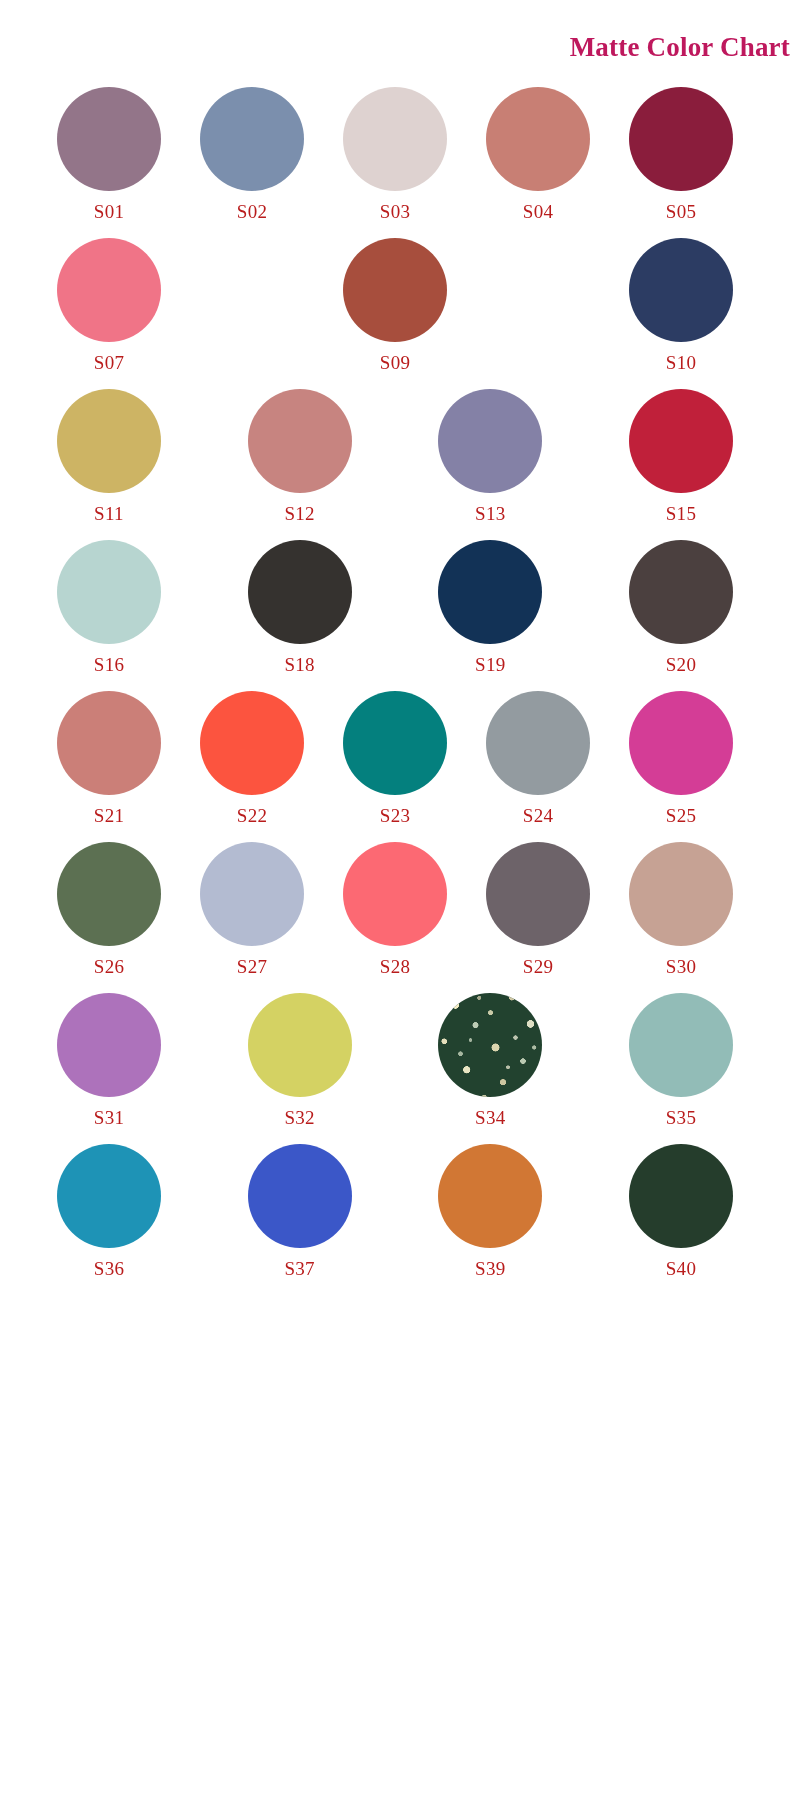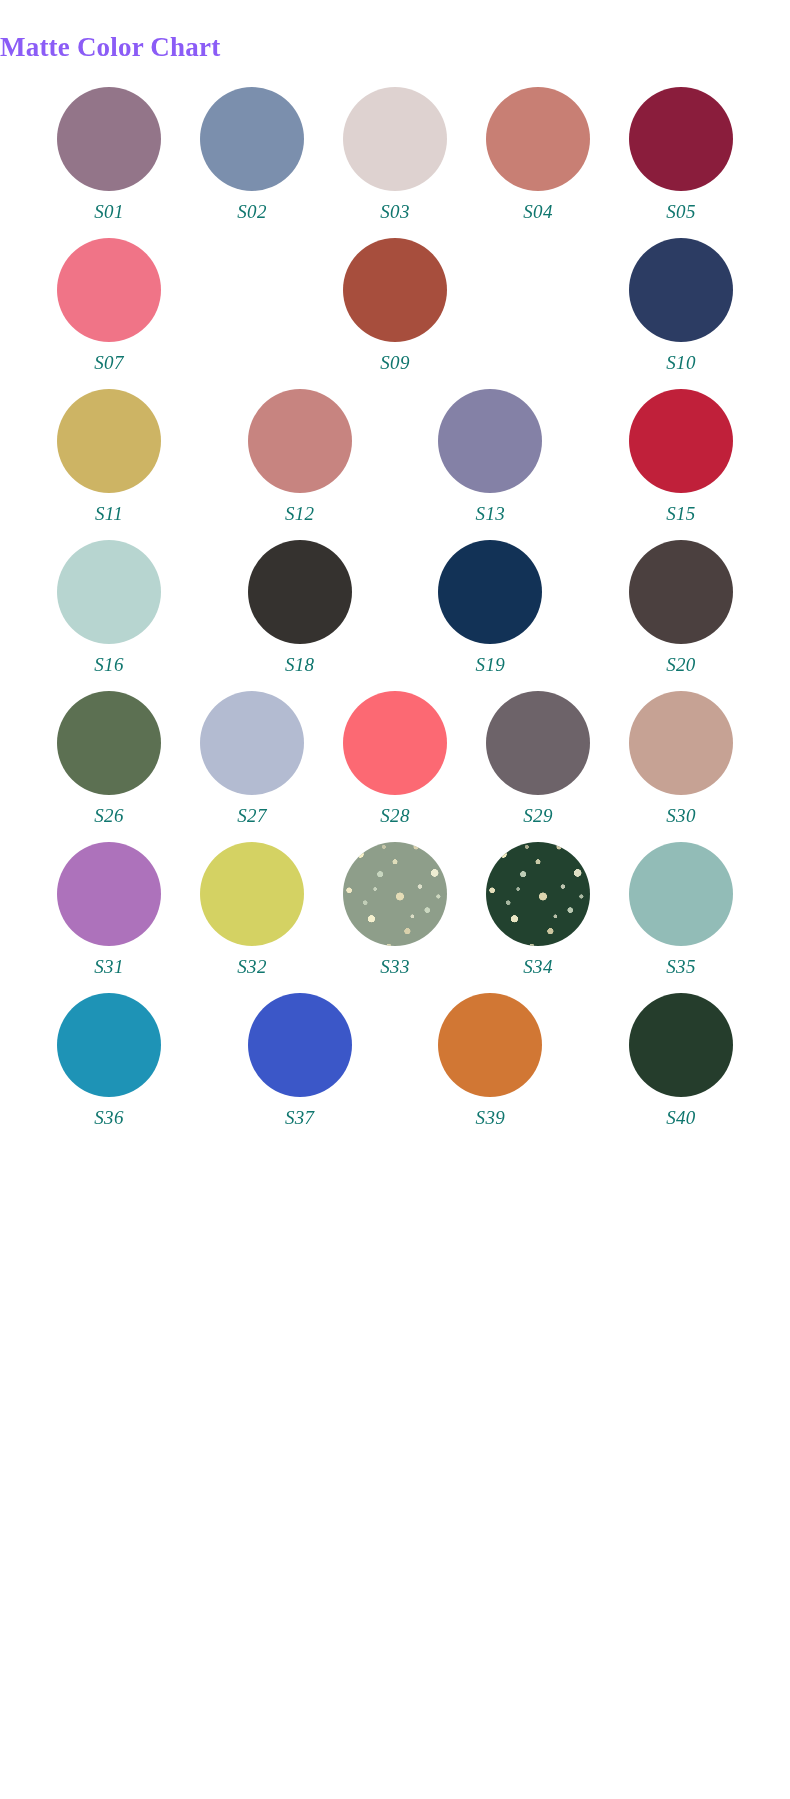--- a/index.html
+++ b/index.html
@@ -15,26 +15,26 @@
     overflow: hidden;
   }
   #page {
     position: relative;
     width: 790px;
     height: 1799px;
     background: #ffffff;
     box-sizing: border-box;
   }
   #chart-title {
-    text-align: left;
+    text-align: right;
     font-family: "Liberation Serif", "DejaVu Serif", serif;
     font-weight: bold;
     font-size: 27px;
     letter-spacing: 0.2px;
-    color: #8b5cf6;
+    color: #be185d;
     padding-top: 34px;
     margin: 0 0 0 0;
     line-height: 1;
   }
   #swatch-grid {
     margin-top: 26px;
     padding: 0 52px 0 52px;
     box-sizing: border-box;
   }
   .swatch-row {
@@ -54,23 +54,22 @@
     width: 104px;
     height: 104px;
     border-radius: 50%;
     display: block;
     position: relative;
     overflow: hidden;
   }
   .swatch-label {
     margin-top: 11px;
     font-family: "Liberation Serif", "DejaVu Serif", serif;
-    font-style: italic;
     font-size: 19px;
-    color: #0f766e;
+    color: #b91c1c;
     line-height: 1;
     letter-spacing: 0.3px;
     text-align: center;
   }
   
   .swatch-disc.glitter::after {
     content: "";
     position: absolute;
     left: -10%;
     top: -10%;
@@ -177,20 +176,42 @@
           <div class="swatch-disc" style="background-color: rgb(18, 50, 86);"></div>
           <div class="swatch-label">S19</div>
         </div>
         <div class="swatch-cell">
           <div class="swatch-disc" style="background-color: rgb(75, 64, 63);"></div>
           <div class="swatch-label">S20</div>
         </div>
       </div>
       <div class="swatch-row">
         <div class="swatch-cell">
+          <div class="swatch-disc" style="background-color: rgb(203, 127, 120);"></div>
+          <div class="swatch-label">S21</div>
+        </div>
+        <div class="swatch-cell">
+          <div class="swatch-disc" style="background-color: rgb(252, 84, 63);"></div>
+          <div class="swatch-label">S22</div>
+        </div>
+        <div class="swatch-cell">
+          <div class="swatch-disc" style="background-color: rgb(4, 128, 126);"></div>
+          <div class="swatch-label">S23</div>
+        </div>
+        <div class="swatch-cell">
+          <div class="swatch-disc" style="background-color: rgb(147, 155, 160);"></div>
+          <div class="swatch-label">S24</div>
+        </div>
+        <div class="swatch-cell">
+          <div class="swatch-disc" style="background-color: rgb(212, 61, 150);"></div>
+          <div class="swatch-label">S25</div>
+        </div>
+      </div>
+      <div class="swatch-row">
+        <div class="swatch-cell">
           <div class="swatch-disc" style="background-color: rgb(92, 112, 82);"></div>
           <div class="swatch-label">S26</div>
         </div>
         <div class="swatch-cell">
           <div class="swatch-disc" style="background-color: rgb(179, 187, 209);"></div>
           <div class="swatch-label">S27</div>
         </div>
         <div class="swatch-cell">
           <div class="swatch-disc" style="background-color: rgb(252, 105, 115);"></div>
           <div class="swatch-label">S28</div>
@@ -207,24 +228,20 @@
       <div class="swatch-row">
         <div class="swatch-cell">
           <div class="swatch-disc" style="background-color: rgb(173, 114, 187);"></div>
           <div class="swatch-label">S31</div>
         </div>
         <div class="swatch-cell">
           <div class="swatch-disc" style="background-color: rgb(212, 210, 99);"></div>
           <div class="swatch-label">S32</div>
         </div>
         <div class="swatch-cell">
-          <div class="swatch-disc glitter" style="background-color: rgb(142, 158, 138);"></div>
-          <div class="swatch-label">S33</div>
-        </div>
-        <div class="swatch-cell">
           <div class="swatch-disc glitter" style="background-color: rgb(34, 66, 47);"></div>
           <div class="swatch-label">S34</div>
         </div>
         <div class="swatch-cell">
           <div class="swatch-disc" style="background-color: rgb(146, 188, 183);"></div>
           <div class="swatch-label">S35</div>
         </div>
       </div>
       <div class="swatch-row">
         <div class="swatch-cell">

